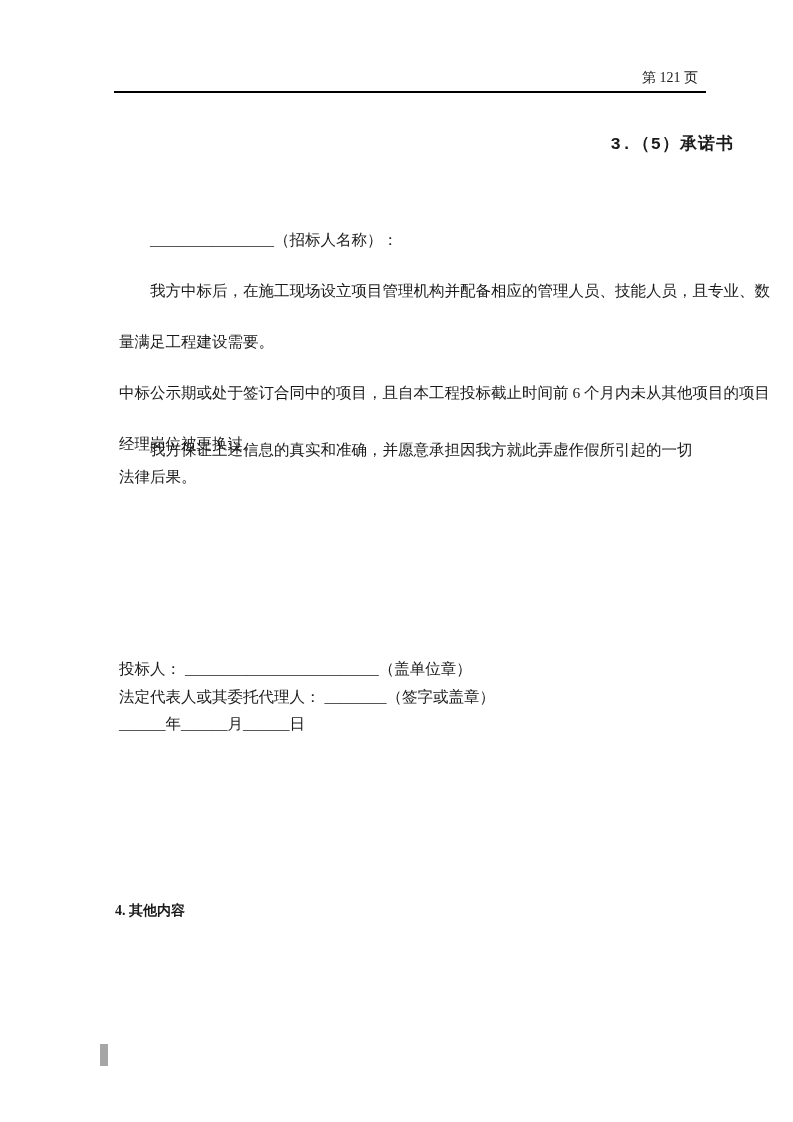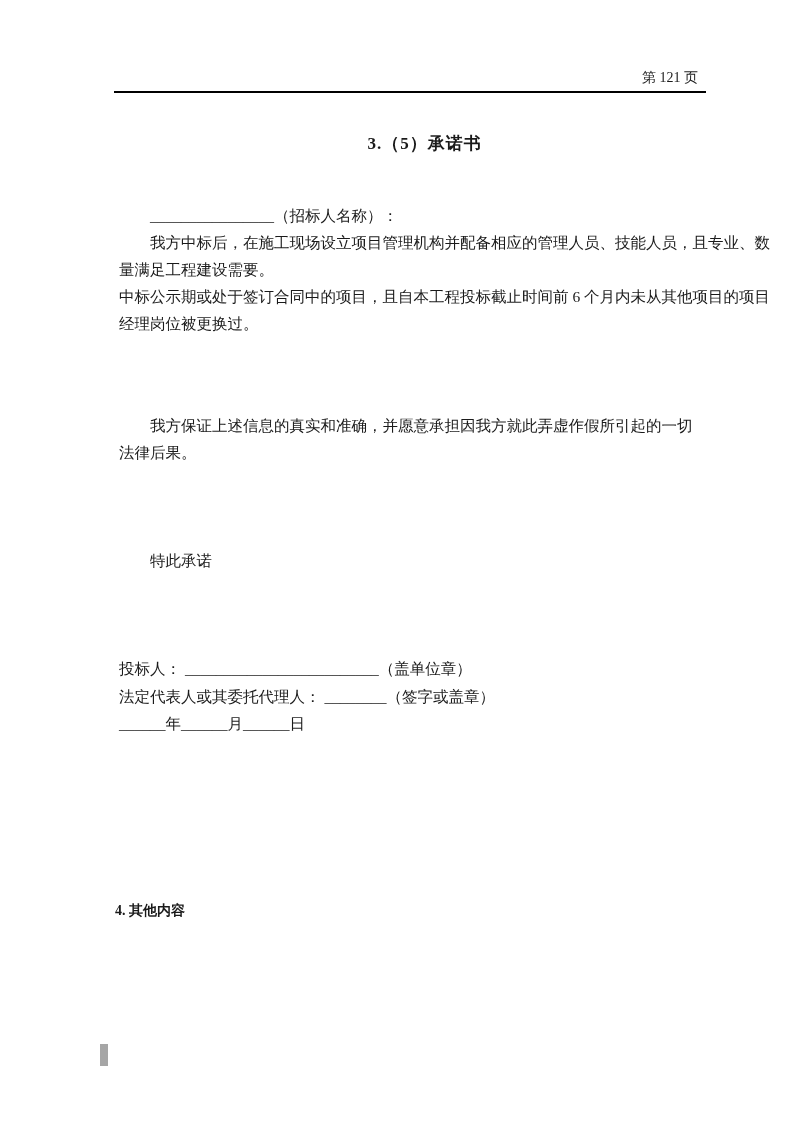--- a/index.html
+++ b/index.html
@@ -26,36 +26,38 @@
     font-size: 14px;
     line-height: 20px;
     padding-bottom: 3px;
   }
   
   .title {
     position: absolute;
     top: 120px;
     left: 103px;
     right: 63px;
-    text-align: center;
+    text-align: right;
     font-size: 17px;
     font-weight: bold;
     letter-spacing: 1px;
+    font-family: Liberation Mono, monospace;
   }
   
   .body-block {
     position: absolute;
     left: 103px;
     right: 98px;
     font-size: 15.5px;
   }
   .line {
     line-height: 27px;
     height: 27px;
     white-space: nowrap;
+    margin-top: 24px;
   }
   .indent { text-indent: 31px; }
   .para3-block { top: 396px; }
   .para3-block .line { white-space: normal; height: auto; }
   .closing-block { top: 531px; }
   
   .signature-block {
     position: absolute;
     top: 639px;
     left: 103px;
@@ -102,23 +104,20 @@
     <div class="line indent">我方中标后，在施工现场设立项目管理机构并配备相应的管理人员、技能人员，且专业、数</div>
     <div class="line">量满足工程建设需要。</div>
     <div class="line">中标公示期或处于签订合同中的项目，且自本工程投标截止时间前 6 个月内未从其他项目的项目</div>
     <div class="line">经理岗位被更换过。</div>
   </div>
 
   <div class="body-block para3-block">
     <div class="line indent">我方保证上述信息的真实和准确，并愿意承担因我方就此弄虚作假所引起的一切法律后果。</div>
   </div>
 
-  <div class="body-block closing-block">
-    <div class="line indent">特此承诺</div>
-  </div>
 
   <div class="signature-block">
     <div class="sig-line">投标人： _________________________（盖单位章）</div>
     <div class="sig-line">法定代表人或其委托代理人： ________（签字或盖章）</div>
     <div class="sig-line">______年______月______日</div>
   </div>
 
   <div class="section4">4. 其他内容</div>
 
   <div class="cursor-bar"></div>

